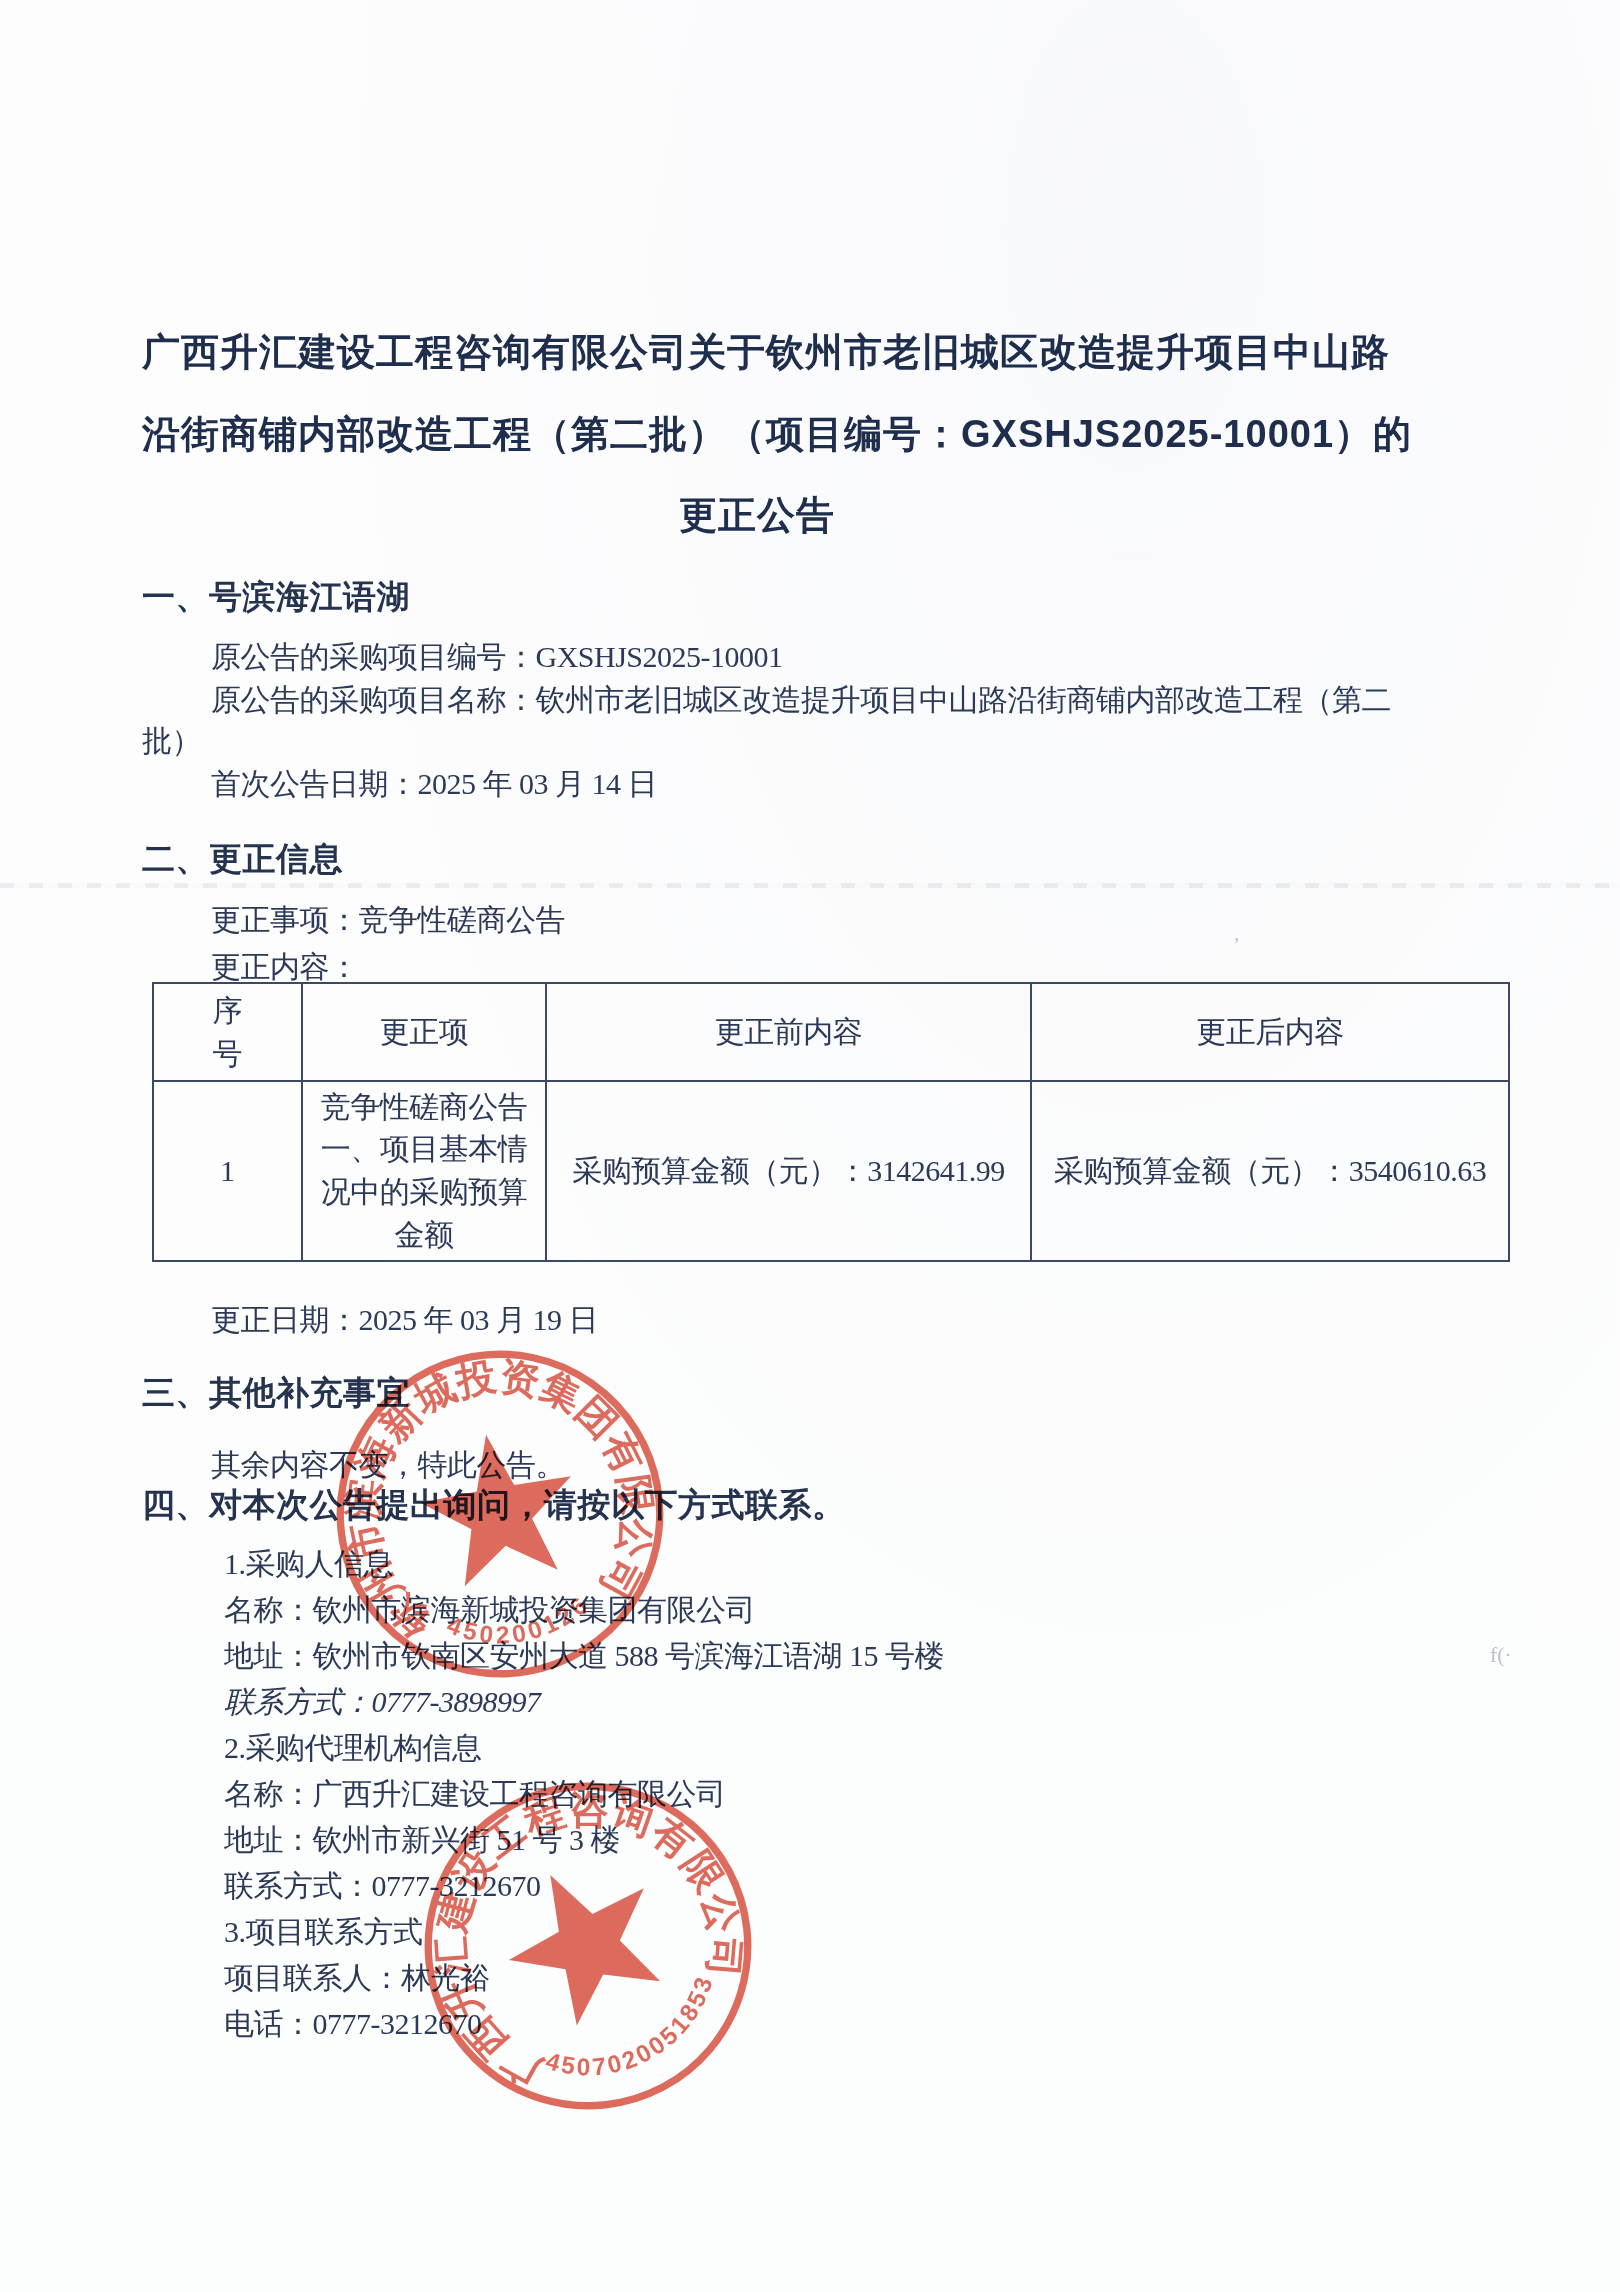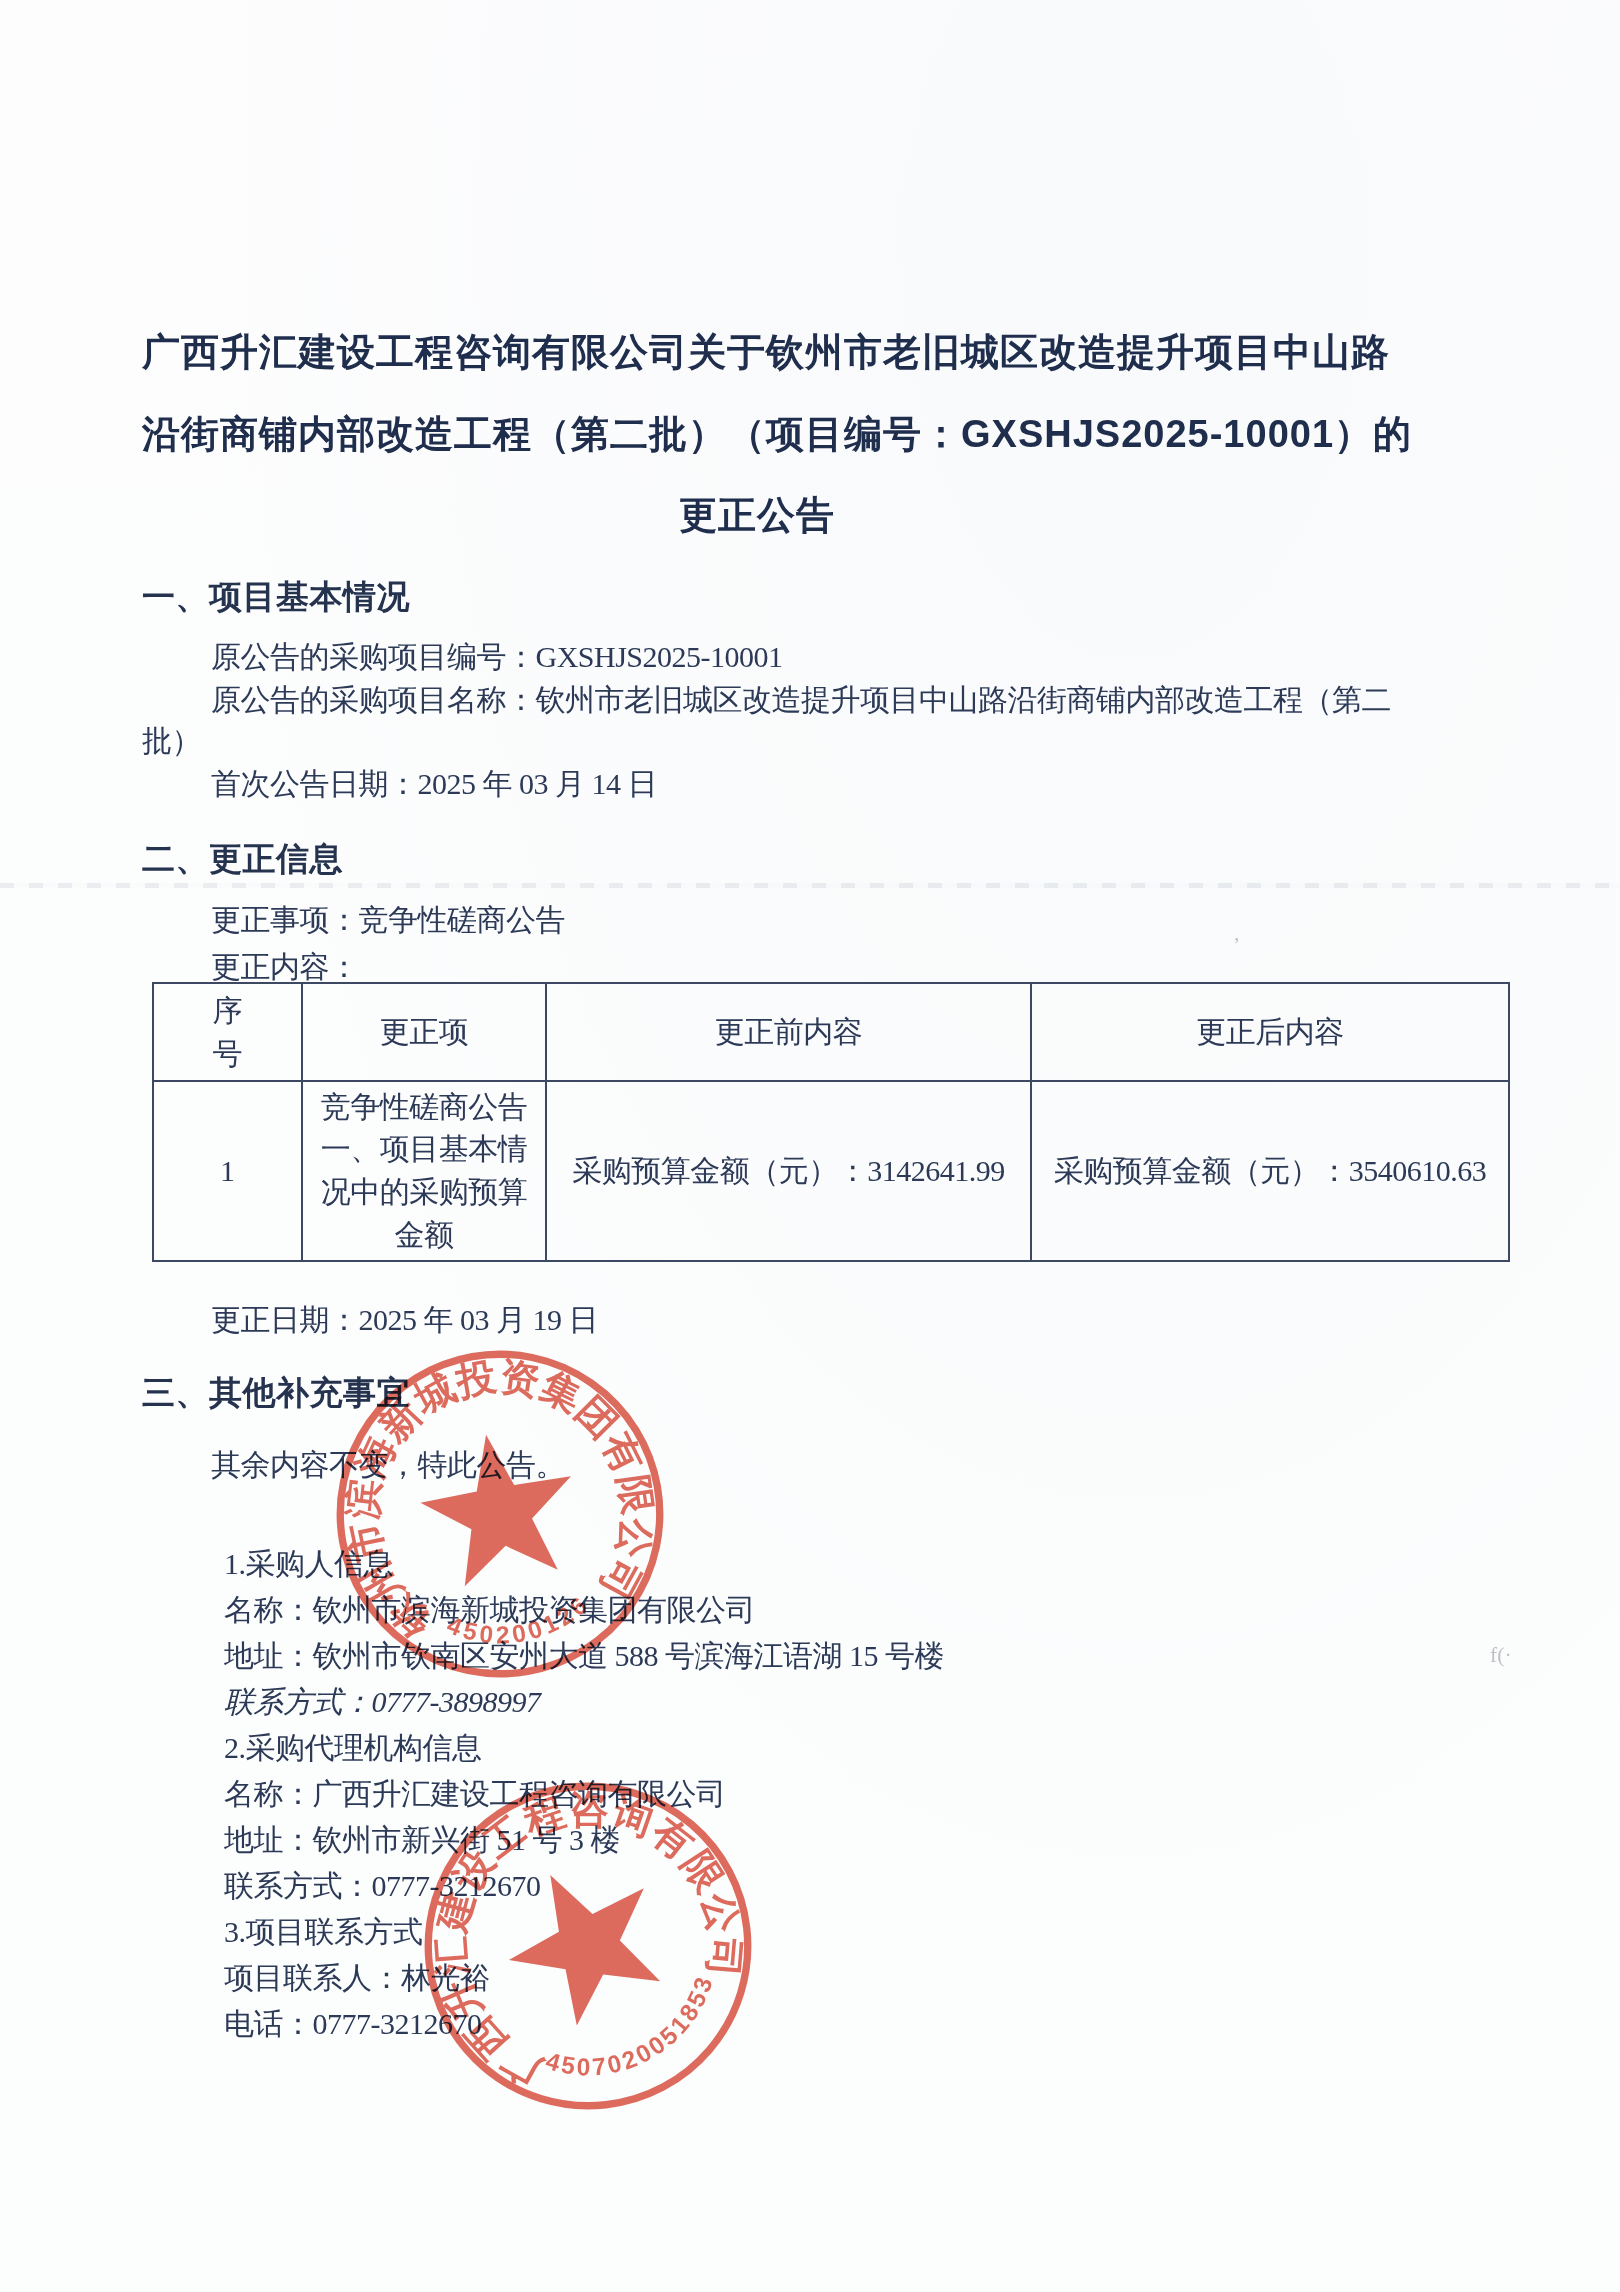--- a/index.html
+++ b/index.html
@@ -60,21 +60,21 @@
 <body>
 
 <div class="page">
 
   <div class="streak"></div>
 
   <div class="abs title-line" style="top:323px;">广西升汇建设工程咨询有限公司关于钦州市老旧城区改造提升项目中山路</div>
   <div class="abs title-line" style="top:405px;">沿街商铺内部改造工程（第二批）（项目编号：GXSHJS2025-10001）的</div>
   <div class="abs title-line" style="top:486px;">更正公告</div>
 
-  <div class="abs sec-heading" style="top:576px;">一、项目基本情况</div>
+  <div class="abs sec-heading" style="top:576px;">一、号滨海江语湖</div>
   <div class="abs body-line" style="top:637px;">原公告的采购项目编号：GXSHJS2025-10001</div>
   <div class="abs body-line" style="top:680px;">原公告的采购项目名称：钦州市老旧城区改造提升项目中山路沿街商铺内部改造工程（第二</div>
   <div class="abs body-line" style="top:721px;left:142px;">批）</div>
   <div class="abs body-line" style="top:764px;">首次公告日期：2025 年 03 月 14 日</div>
 
   <div class="abs sec-heading" style="top:838px;">二、更正信息</div>
   <div class="abs body-line" style="top:900px;">更正事项：竞争性磋商公告</div>
   <div class="abs body-line" style="top:947px;">更正内容：</div>
 
   <table class="doc-table">
@@ -92,20 +92,21 @@
       <td>采购预算金额（元）：3540610.63</td>
     </tr>
   </tbody>
     </table>
 
   <div class="abs body-line" style="top:1300px;">更正日期：2025 年 03 月 19 日</div>
 
   <div class="abs sec-heading" style="top:1372px;">三、其他补充事宜</div>
   <div class="abs body-line" style="top:1445px;">其余内容不变，特此公告。</div>
 
+  <div class="abs sec-heading" style="top:1484px;">四、对本次公告提出询问，请按以下方式联系。</div>
 
   <div class="abs contact-line" style="top:1541px;">1.采购人信息</div>
   <div class="abs contact-line" style="top:1587px;">名称：钦州市滨海新城投资集团有限公司</div>
   <div class="abs contact-line" style="top:1633px;">地址：钦州市钦南区安州大道 588 号滨海江语湖 15 号楼</div>
   <div class="abs contact-line" style="top:1679px;font-style:italic;">联系方式：0777-3898997</div>
   <div class="abs contact-line" style="top:1725px;">2.采购代理机构信息</div>
   <div class="abs contact-line" style="top:1771px;">名称：广西升汇建设工程咨询有限公司</div>
   <div class="abs contact-line" style="top:1817px;">地址：钦州市新兴街 51 号 3 楼</div>
   <div class="abs contact-line" style="top:1863px;">联系方式：0777-3212670</div>
   <div class="abs contact-line" style="top:1909px;">3.项目联系方式</div>

